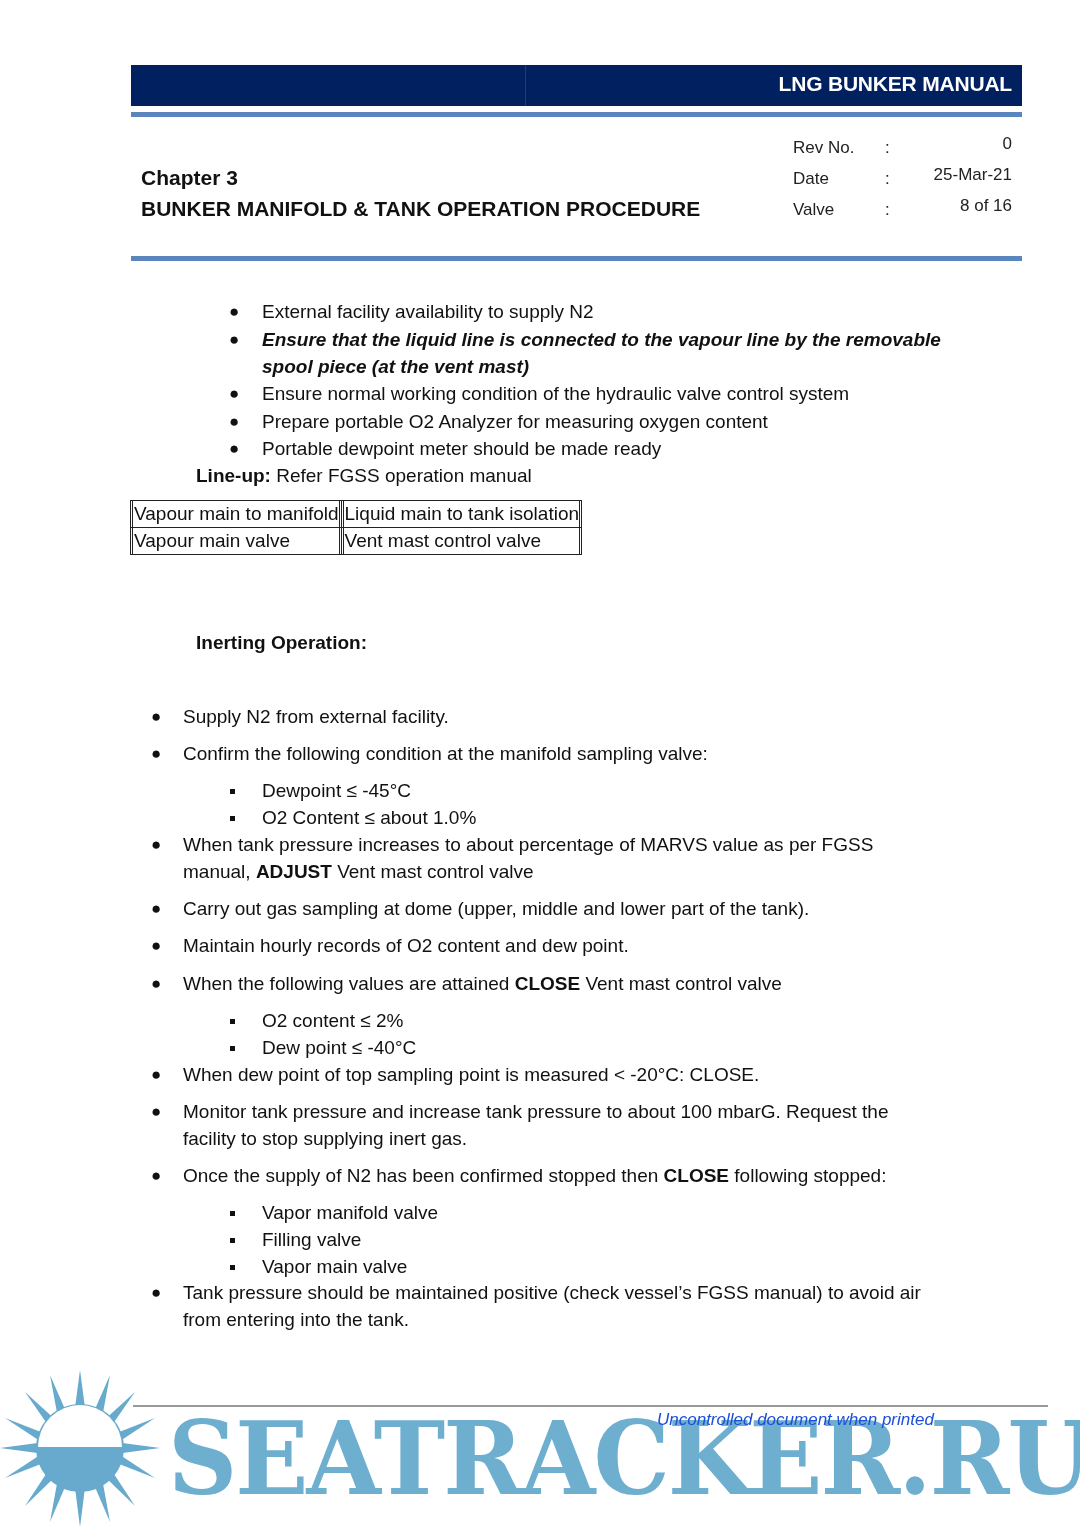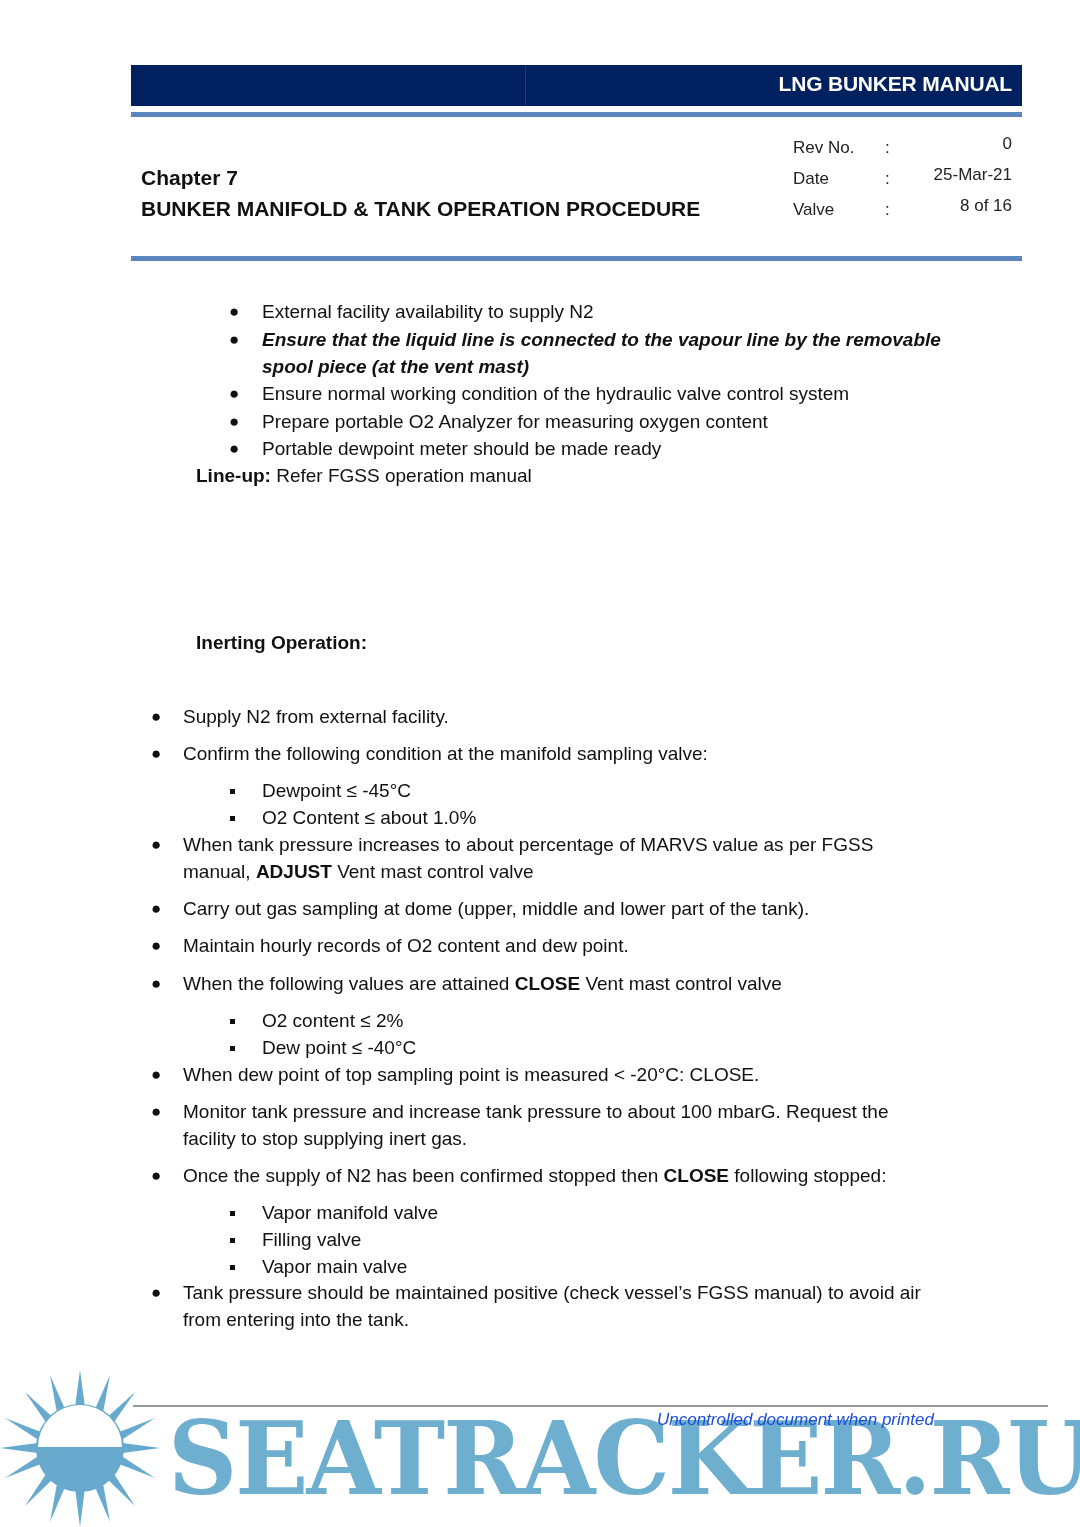--- a/index.html
+++ b/index.html
@@ -43,21 +43,21 @@
              transform: scaleY(1.05); transform-origin: top left; }
 </style>
 </head>
 <body>
 
 <div class="abs band"></div>
 <div class="abs band-split"></div>
 <div class="abs band-title">LNG BUNKER MANUAL</div>
 <div class="abs rule" style="top:112px"></div>
 
-<div class="abs chapter">Chapter 7</div>
+<div class="abs chapter">Chapter 3</div>
 <div class="abs chapter-title">BUNKER MANIFOLD &amp; TANK OPERATION PROCEDURE</div>
 
 <div class="abs meta-label" style="top:138px">Rev No.</div>
 <div class="abs meta-colon" style="top:138px">:</div>
 <div class="abs meta-value" style="top:134px">0</div>
 
 <div class="abs meta-label" style="top:169px">Date</div>
 <div class="abs meta-colon" style="top:169px">:</div>
 <div class="abs meta-value" style="top:165px">25-Mar-21</div>
 
@@ -84,20 +84,36 @@
   <span class="abs txt bullet" style="left:229px;top:435px">●</span>
   <span class="abs txt" style="left:262px;top:435px">Portable dewpoint meter should be made ready</span>
 </div>
 
 <div class="abs txt" style="left:196px;top:462px">
   <b>Line-up:</b><span> Refer FGSS operation manual</span>
 </div>
 
 <table class="valves">
   <tbody>
+  <tr>
+    <td></td>
+    <td>Vapour main to manifold</td>
+    <td></td>
+    <td></td>
+    <td>Liquid main to tank isolation</td>
+    <td></td>
+  </tr>
+  <tr>
+    <td></td>
+    <td>Vapour main valve</td>
+    <td></td>
+    <td></td>
+    <td>Vent mast control valve</td>
+    <td></td>
+  </tr>
 </tbody>
   </table>
 
 <div class="abs txt" style="left:196px;top:629px;font-weight:bold">Inerting Operation:</div>
 
 <div>
   <span class="abs txt bullet" style="left:151px;top:703px">●</span>
   <span class="abs txt" style="left:183px;top:703px">Supply N2 from external facility.</span>
 
   <span class="abs txt bullet" style="left:151px;top:740px">●</span>

